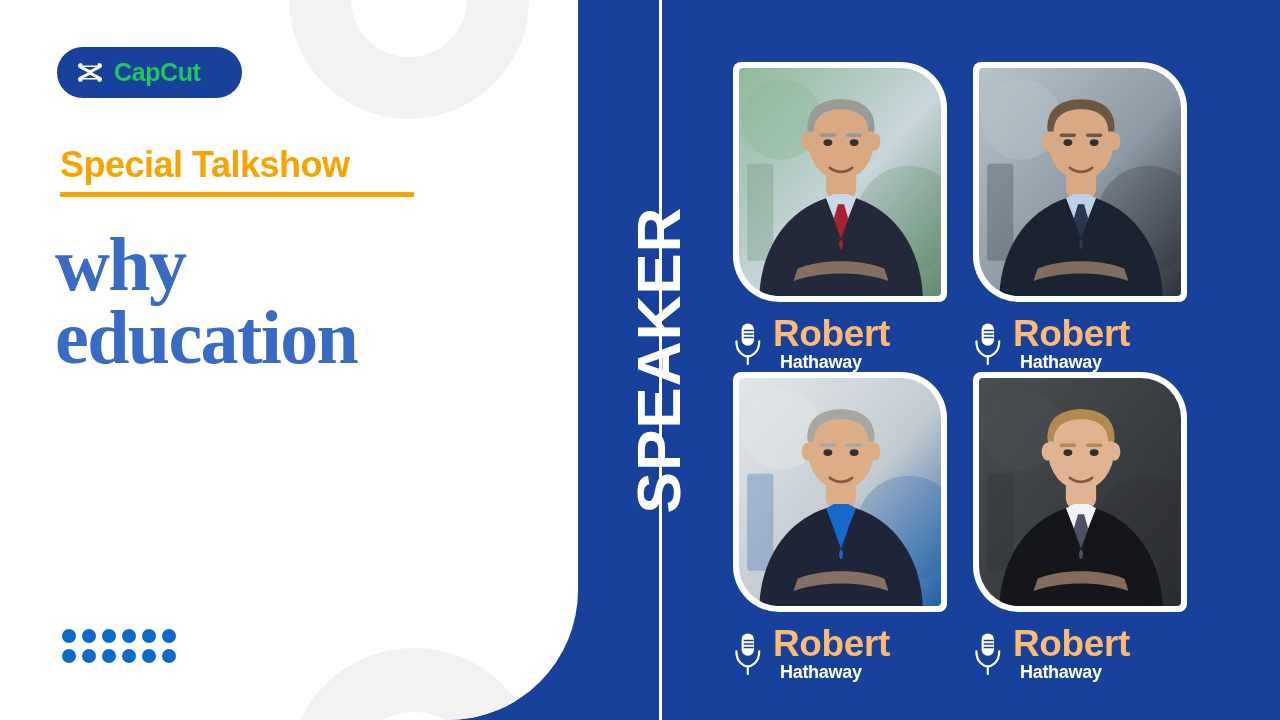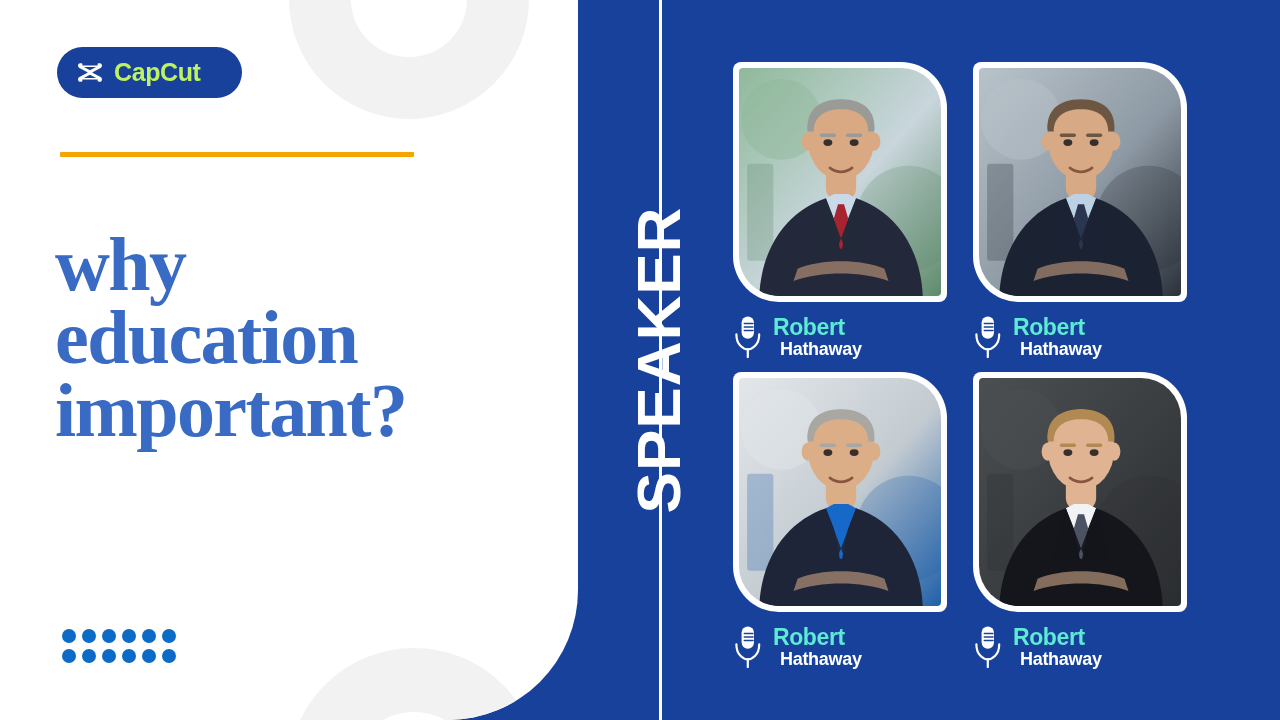--- a/index.html
+++ b/index.html
@@ -53,21 +53,21 @@
     border-radius:26px;
     display:flex; align-items:center; gap:11px;
     z-index:5;
   }
   .capcut-mark {
     width:26px; height:21px;
     flex:0 0 auto;
     display:block;
   }
   .logo-text {
-    color:#bef264;
+    color:#22c55e;
     font-size:25px;
     font-weight:700;
     letter-spacing:-0.4px;
     line-height:1;
     white-space:nowrap;
   }
 
   
   .kicker-wrap { position:absolute; left:60px; top:145px; z-index:5; }
   .kicker {
@@ -169,22 +169,22 @@
   .photo-inner svg { display:block; width:100%; height:100%; }
 
   .name-row {
     margin-top:13px;
     display:flex; align-items:center; gap:11px;
   }
   .mic-icon { width:29px; height:43px; flex:0 0 auto; }
   .name-block { line-height:1.0; }
   .name-first {
     display:block;
-    color:#5eead4;
-    font-size:23px;
+    color:#fdba74;
+    font-size:37px;
     font-weight:700;
     letter-spacing:-0.4px;
   }
   .name-last {
     display:block;
     color:#FFFFFF;
     font-size:18px;
     font-weight:700;
     letter-spacing:-0.3px;
     margin-top:1px;
@@ -202,27 +202,27 @@
   </div>
 
   <div class="logo-pill" style="background: rgb(23, 65, 154);">
     <svg class="capcut-mark" viewBox="0 0 26 21" aria-hidden="true">
       <path d="M3.2 1.2 C2.0 1.2 1.1 2.1 1.1 3.3 L1.1 4.0 C1.1 4.9 1.6 5.4 2.4 5.9 L10.9 10.5 L2.4 15.1 C1.6 15.6 1.1 16.1 1.1 17.0 L1.1 17.7 C1.1 18.9 2.0 19.8 3.2 19.8 L4.1 19.8 C4.9 19.8 5.4 19.4 5.4 18.6 L5.4 17.6 L20.6 17.6 L20.6 18.6 C20.6 19.4 21.1 19.8 21.9 19.8 L22.8 19.8 C24.0 19.8 24.9 18.9 24.9 17.7 L24.9 17.0 C24.9 16.1 24.4 15.6 23.6 15.1 L15.1 10.5 L23.6 5.9 C24.4 5.4 24.9 4.9 24.9 4.0 L24.9 3.3 C24.9 2.1 24.0 1.2 22.8 1.2 L21.9 1.2 C21.1 1.2 20.6 1.6 20.6 2.4 L20.6 3.4 L5.4 3.4 L5.4 2.4 C5.4 1.6 4.9 1.2 4.1 1.2 Z M6.9 5.0 L19.1 5.0 L13.0 8.3 Z M13.0 12.7 L19.1 16.0 L6.9 16.0 Z" fill="#FFFFFF"></path>
     </svg>
     <span class="logo-text">CapCut</span>
   </div>
 
   <div class="kicker-wrap">
+    <div class="kicker" style="color: rgb(245, 164, 0);">Special Talkshow</div>
     <div class="kicker-rule" style="background: rgb(245, 164, 0);"></div>
   </div>
 
   <div class="headline" style="color: rgb(58, 107, 196); font-family: Liberation Serif, serif;">
     <span>why</span>
     <span>education</span>
-    <span>important?</span>
   </div>
 
   <div class="dot-grid" id="dot-grid">
       <span class="dot" style="background: rgb(11, 107, 198);"></span>
       <span class="dot" style="background: rgb(11, 107, 198);"></span>
       <span class="dot" style="background: rgb(11, 107, 198);"></span>
       <span class="dot" style="background: rgb(11, 107, 198);"></span>
       <span class="dot" style="background: rgb(11, 107, 198);"></span>
       <span class="dot" style="background: rgb(11, 107, 198);"></span>
       <span class="dot" style="background: rgb(11, 107, 198);"></span>

